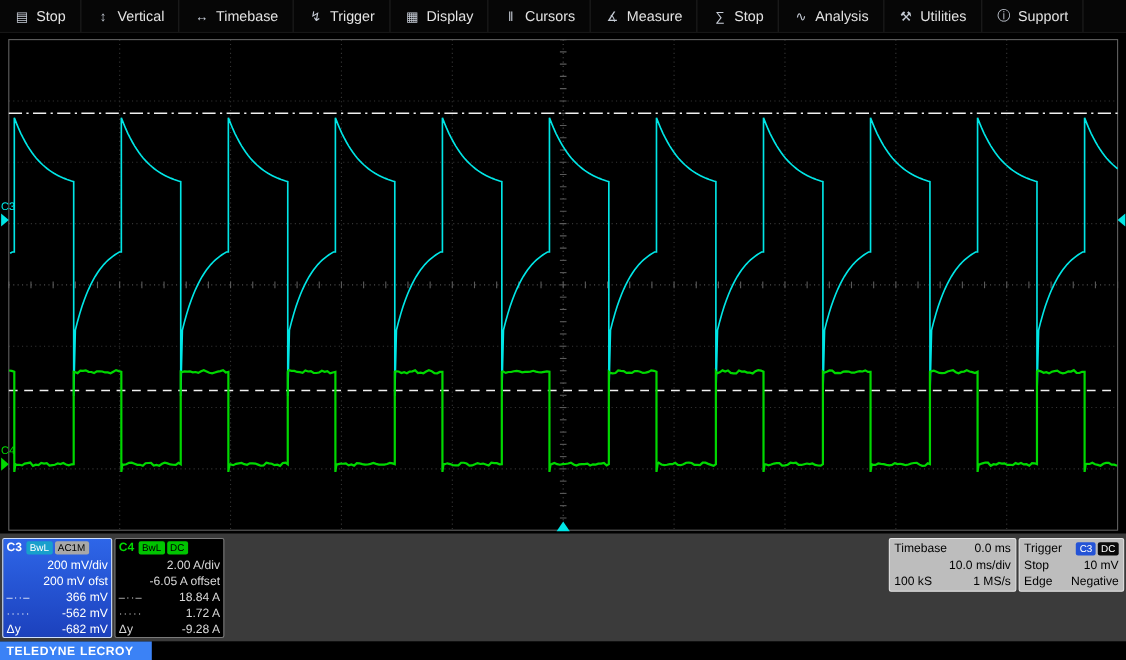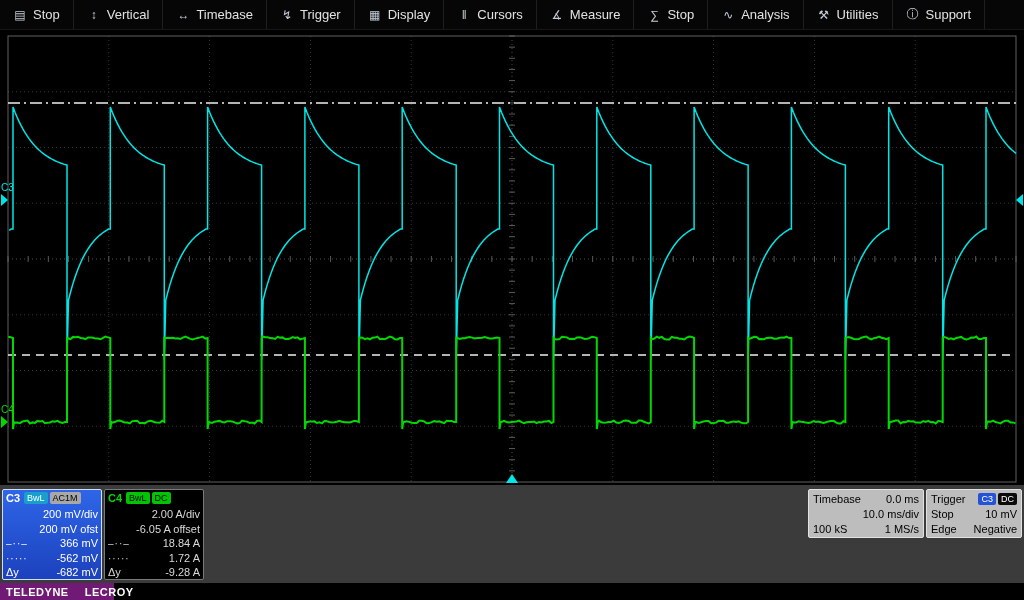--- a/index.html
+++ b/index.html
@@ -33,23 +33,23 @@
   .infobox{position:absolute;top:4px;height:49px;background:#bdbdbd;border:1px solid #e2e2e2;border-radius:2px;color:#000;padding:1px 4px;display:flex;flex-direction:column;justify-content:space-between}
   .tbbox{left:808px;width:116px}
   .trbox{left:926px;width:96px}
   .irow{display:flex;justify-content:space-between;align-items:center;height:15px}
   .chips{display:flex;gap:2px}
   .chip-c3{background:#2453d6;color:#fff}
   .chip-dc{background:#0a0a0a;color:#fff}
 
   
   .bottombar{height:17px;background:#000;display:flex;align-items:stretch}
-  .logo{width:114px;background:#701a75;color:#fff;display:flex;align-items:center;padding-left:6px;font-size:11px;letter-spacing:.5px;white-space:nowrap}
+  .logo{width:138px;background:#3b82f6;color:#fff;display:flex;align-items:center;padding-left:6px;font-size:11px;letter-spacing:.5px;white-space:nowrap}
   .b1,.b2{font-weight:bold}
-  .b2{margin-left:16px}
+  .b2{margin-left:4px}
   .taskbar{flex:1;background:#c9c9c9;display:flex;align-items:center;justify-content:flex-end;padding-right:8px;color:#000;font-size:11px}
 </style>
 </head>
 <body>
 
 <div class="menubar">
   <div class="mi">
       <span class="mic">▤</span>
       <span>Stop</span>
     </div>

